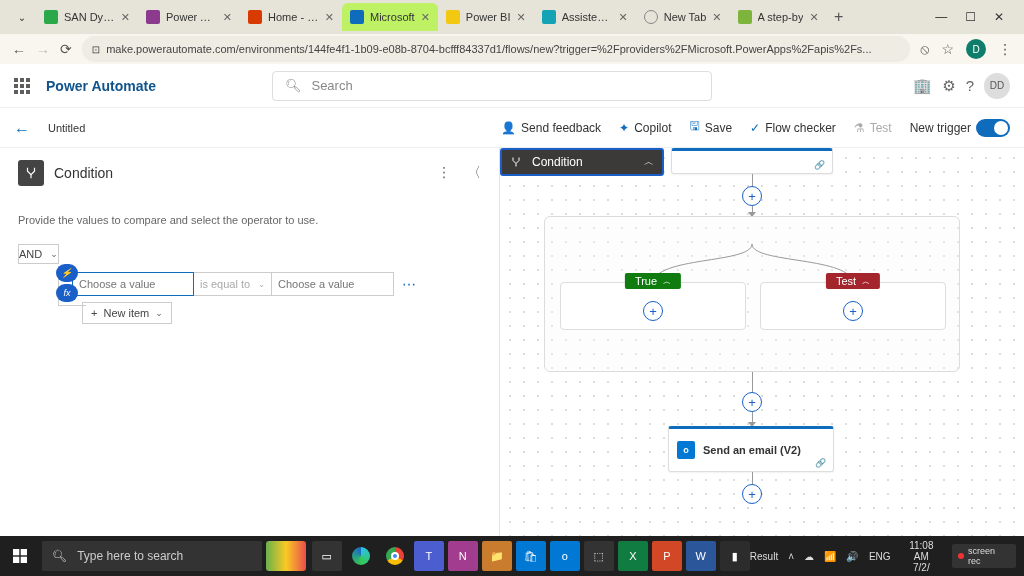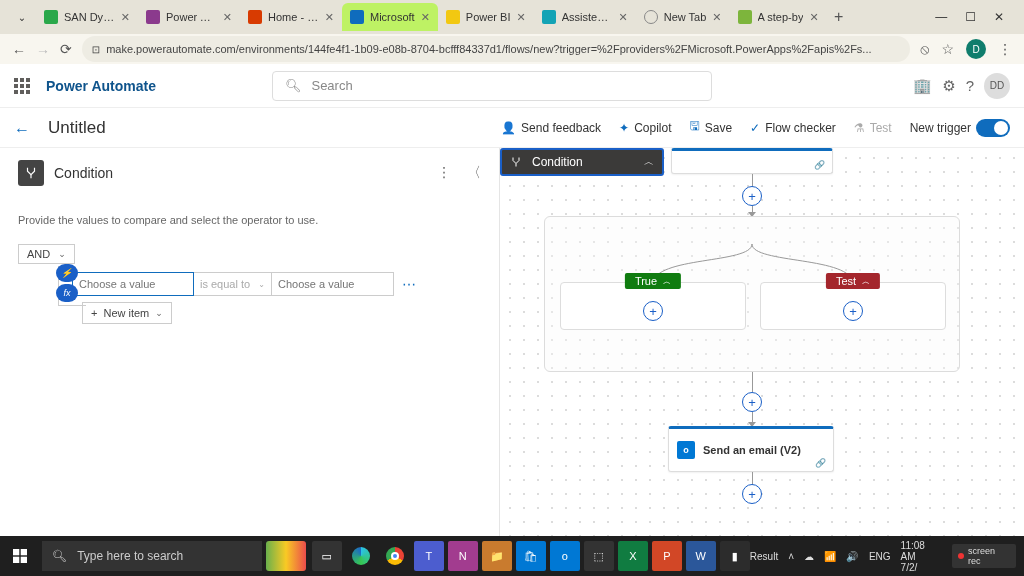--- a/index.html
+++ b/index.html
@@ -30,21 +30,21 @@
 .search{flex:0 0 440px;display:flex;align-items:center;gap:10px;border:1px solid #ddd;border-radius:4px;height:30px;padding:0 12px;color:#888;font-size:13px;margin-left:100px}
 .env{margin-left:auto;display:flex;align-items:center;gap:10px}
 .env .info{font-size:10px;color:#666;line-height:1.2}
 .env .info b{font-size:12px;color:#333;font-weight:400}
 .iconbtn{color:#666;font-size:15px;cursor:pointer}
 .dd{width:26px;height:26px;border-radius:50%;background:#ddd;font-size:10px;display:flex;align-items:center;justify-content:center;color:#555}
 
 
 .cmdbar{height:40px;display:flex;align-items:center;padding:0 14px;gap:18px;border-bottom:1px solid #eee}
 .back{color:#0f6cbd;font-size:16px}
-.flowname{font-size:17px;color:#333}
+.flowname{font-size:11px;color:#333}
 .cmds{margin-left:auto;display:flex;align-items:center;gap:18px;font-size:12px;color:#333}
 .cmds .c{display:flex;align-items:center;gap:5px;cursor:pointer}
 .cmds .c.dim{color:#aaa}
 .toggle{width:34px;height:18px;background:#0f6cbd;border-radius:10px;position:relative}
 .toggle::after{content:"";position:absolute;right:2px;top:2px;width:14px;height:14px;background:#fff;border-radius:50%}
 
 
 .main{display:flex;height:388px}
 .panel{width:500px;border-right:1px solid #e5e5e5;display:flex;flex-direction:column}
 .phdr{display:flex;align-items:center;padding:12px 18px;gap:10px}
@@ -53,21 +53,21 @@
 .phdr .t{font-size:14px;color:#333}
 .phdr .more{margin-left:auto;color:#666;display:flex;gap:16px;font-size:14px}
 .ptabs{display:flex;gap:22px;padding:0 18px;border-bottom:1px solid #eee;margin-top:8px}
 .ptab{font-size:12px;color:#666;padding:8px 0;cursor:pointer}
 .ptab.active{color:#0f6cbd;border-bottom:2px solid #0f6cbd;font-weight:600}
 .pbody{padding:14px 18px;font-size:12px;color:#444}
 .label{font-size:11px}
 .label .req{color:#b10e1c}
 .hint{font-size:11px;color:#666;margin-top:2px}
 .expr{margin-top:18px;position:relative}
-.andbox{display:inline-flex;align-items:center;border:1px solid #ccc;padding:3px 8px;font-size:11px;gap:8px;background:#fff}
+.andbox{display:inline-flex;align-items:center;border:1px solid #ccc;padding:3px 0;font-size:11px;gap:8px;background:#fff}
 .erow{display:flex;align-items:center;margin-top:8px;margin-left:54px;position:relative}
 .erow input{height:24px;border:1px solid #ccc;padding:0 6px;font-size:11px;width:122px}
 .erow input.first{border:1px solid #0f6cbd}
 .erow .op{height:24px;border:1px solid #ccc;border-left:none;padding:0 6px;font-size:11px;color:#aaa;display:flex;align-items:center;width:78px;gap:4px}
 .erow .v2{border-left:none;width:122px}
 .erow .dots{margin-left:8px;color:#0f6cbd;font-size:14px}
 .fx{position:absolute;left:-16px;top:-8px;display:flex;flex-direction:column;gap:2px}
 .fx span{width:22px;height:18px;background:#1a5fc7;border-radius:9px;color:#fff;font-size:9px;display:flex;align-items:center;justify-content:center;font-style:italic}
 .newitem{display:inline-flex;align-items:center;gap:6px;border:1px solid #ccc;padding:4px 8px;font-size:11px;margin-top:6px;margin-left:64px;background:#fff}
 .tree-line{position:absolute;border-left:1px solid #ccc;border-bottom:1px solid #ccc;width:28px;height:40px;left:40px;top:22px}
@@ -96,21 +96,21 @@
 .curve{position:absolute;stroke:#999;fill:none}
 
 
 .taskbar{position:absolute;bottom:0;left:0;right:0;height:40px;background:#1f1f1f;display:flex;align-items:center;color:#fff}
 .start{width:40px;height:40px;display:flex;align-items:center;justify-content:center;background:#1f1f1f}
 .start svg{fill:#fff}
 .tsearch{width:220px;height:30px;background:#333;display:flex;align-items:center;padding:0 10px;gap:10px;font-size:12px;color:#ccc;margin-left:2px}
 .ticons{display:flex;align-items:center;gap:4px;margin-left:6px}
 .ticons .ti{width:30px;height:30px;border-radius:2px;display:flex;align-items:center;justify-content:center;font-size:11px;color:#fff}
 .tray{margin-left:auto;display:flex;align-items:center;gap:10px;font-size:10px;padding-right:8px;color:#ddd}
-.tray .time{text-align:left;line-height:1.1}
+.tray .time{text-align:center;line-height:1.1}
 .rec{background:#333;padding:2px 6px;border-radius:2px;font-size:9px;display:flex;align-items:center;gap:4px}
 .rec .dot{width:6px;height:6px;background:#e33;border-radius:50%}
 </style>
 </head>
 <body>
 
 <div class="browser">
   <div class="tabs">
     <div class="tab" style="width:28px;justify-content:center">
         <span style="font-size:10px">⌄</span>

